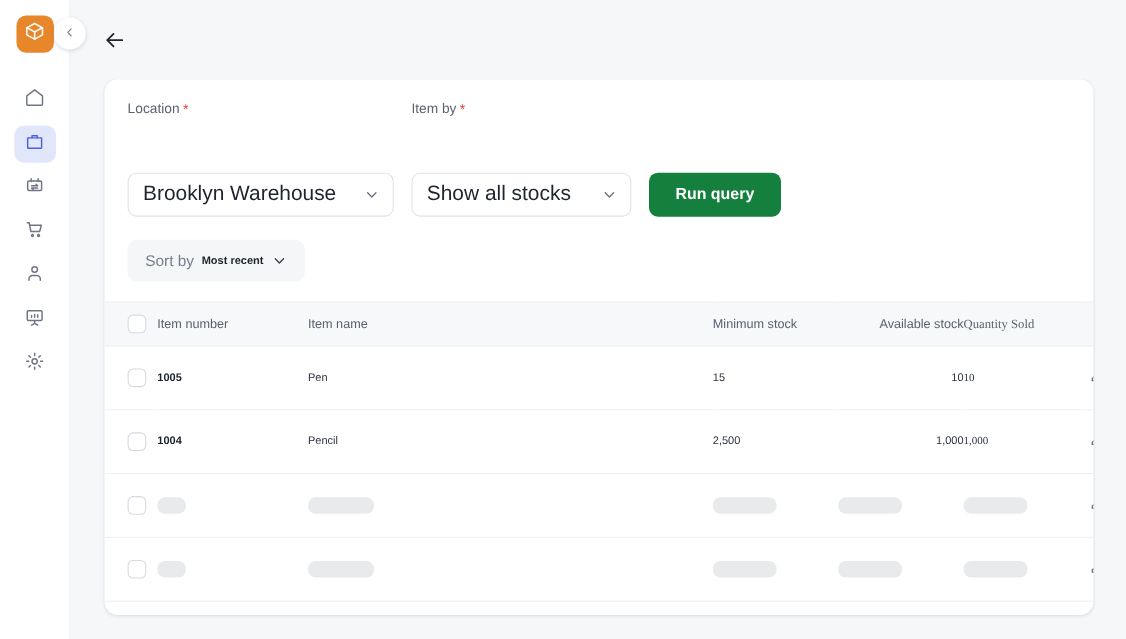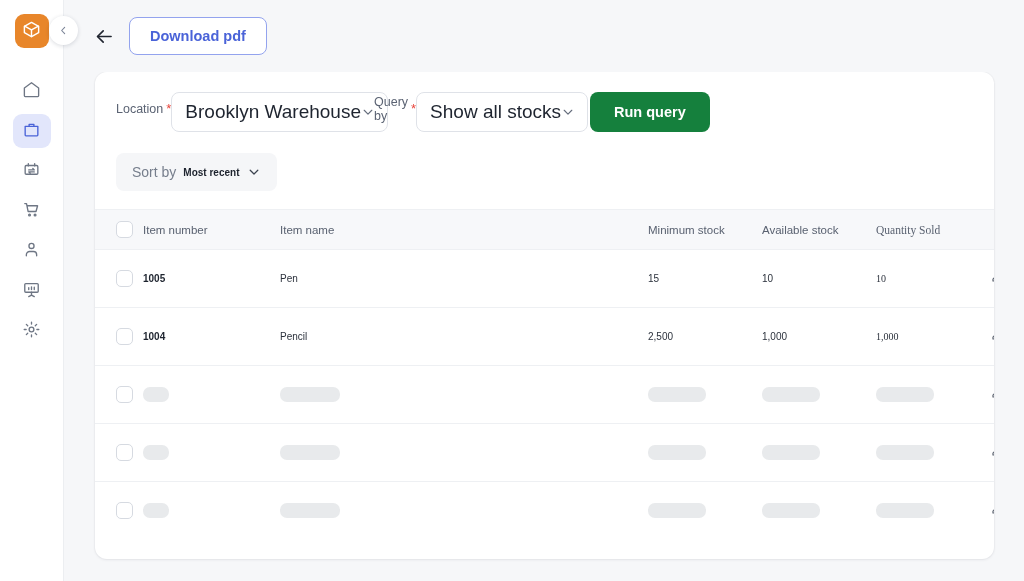--- a/index.html
+++ b/index.html
@@ -148,21 +148,21 @@
   .filters {
     padding: 20px 21px 0 21px;
   }
 
   .filter-row {
     display: flex;
     align-items: flex-end;
     gap: 16px;
   }
 
-  .field { display: flex; flex-direction: row; }
+  .field { display: flex; flex-direction: column; gap: 44px; }
   .field.loc { width: 242px; }
   .field.qry { width: 200px; }
 
   .field-label {
     font-size: 12.5px;
     color: #5b6373;
     margin-bottom: 7px;
     display: flex;
     gap: 3px;
     align-items: center;
@@ -250,21 +250,21 @@
     color: #2b313c;
     border-bottom: 1px solid #eef0f3;
     vertical-align: middle;
   }
   tbody tr:last-child td { border-bottom: none; }
 
   .c-check { width: 48px; padding-left: 21px !important; }
   .c-num   { width: 137px; }
   .c-name  { width: 368px; }
   .c-min   { width: 114px; }
-  .c-avail { width: 114px; }
+  .c-avail { width: 114px; text-align: right; }
   .c-sold  { width: 112px; font-family: Liberation Serif, serif; }
   .c-edit  { width: 58px; }
 
   .checkbox {
     width: 17px;
     height: 17px;
     border: 1px solid #d6dae1;
     border-radius: 5px;
     background: #fff;
     display: block;
@@ -379,21 +379,20 @@
 
   <div class="main">
 
     <div class="topbar">
       <span class="back-arrow">
         <svg width="21" height="21" viewBox="0 0 24 24" fill="none" stroke="currentColor" stroke-width="1.9" stroke-linecap="round" stroke-linejoin="round">
           <path d="M19.5 12H4.5"></path>
             <path d="M10.5 5.5 4 12l6.5 6.5"></path>
         </svg>
       </span>
-      <button class="download-btn">Download pdf</button>
     </div>
 
     <div class="card-wrap">
       <div class="card">
 
         <div class="filters">
           <div class="filter-row">
 
             <div class="field loc">
               <div class="field-label">
@@ -405,21 +404,21 @@
                 <span class="chev">
                   <svg width="14" height="14" viewBox="0 0 24 24" fill="none" stroke="currentColor" stroke-width="2" stroke-linecap="round" stroke-linejoin="round">
                     <path d="M5.5 9 12 15.5 18.5 9"></path>
                   </svg>
                 </span>
               </div>
             </div>
 
             <div class="field qry">
               <div class="field-label">
-                <span>Query by</span>
+                <span>Item by</span>
                 <span class="req">*</span>
               </div>
               <div class="select">
                 <span class="val">Show all stocks</span>
                 <span class="chev">
                   <svg width="14" height="14" viewBox="0 0 24 24" fill="none" stroke="currentColor" stroke-width="2" stroke-linecap="round" stroke-linejoin="round">
                     <path d="M5.5 9 12 15.5 18.5 9"></path>
                   </svg>
                 </span>
               </div>

